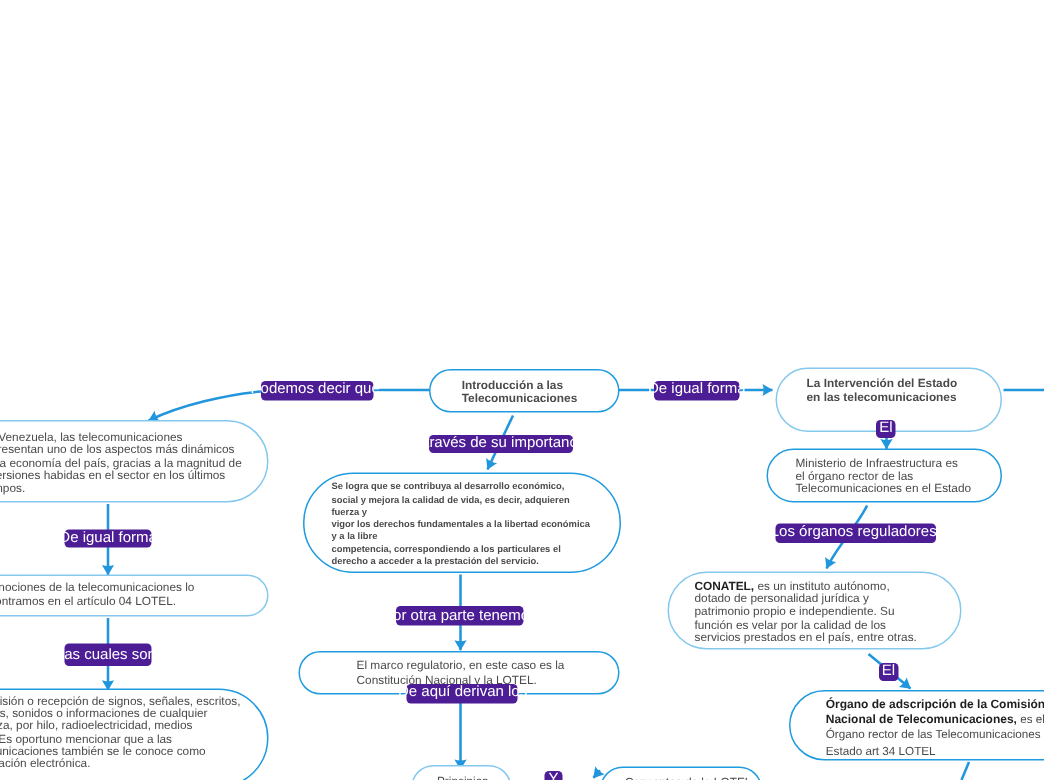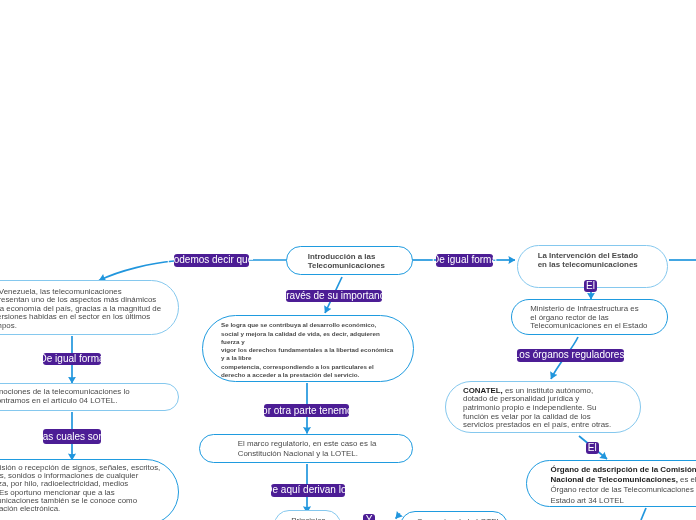--- a/index.html
+++ b/index.html
@@ -123,19 +123,19 @@
 <div class="node dk" style="left:399.5px;top:510.7px;width:108.6px;height:30px;">
   <div class="txt" style="left:16.2px;top:6px;">Conceptos de la LOTEL</div>
 </div>
 
 <div class="label" style="left:174px;top:254px;width:75px;height:12.5px;">Podemos decir que:</div>
 <div class="label" style="left:436px;top:254px;width:57px;height:12.5px;">De igual forma</div>
 <div class="label" style="left:285.5px;top:289.5px;width:96px;height:12.5px;">A través de su importancia</div>
 <div class="label" style="left:42.8px;top:352.5px;width:58.5px;height:12.5px;">De igual forma</div>
 <div class="label" style="left:43px;top:429px;width:58px;height:15px;">Las cuales son:</div>
 <div class="label" style="left:264.3px;top:404.3px;width:84.5px;height:12.5px;text-align:center;">Por otra parte tenemos</div>
-<div class="label" style="left:271.4px;top:484px;width:74px;height:12.5px;">De aquí derivan los</div>
+<div class="label" style="left:271.4px;top:456px;width:74px;height:12.5px;">De aquí derivan los</div>
 <div class="label" style="left:584.3px;top:280px;width:12.5px;height:12px;">El</div>
 <div class="label" style="left:517px;top:349px;width:107px;height:12.5px;">Los órganos reguladores:</div>
 <div class="label" style="left:586px;top:442px;width:12.5px;height:12px;">El</div>
 <div class="label" style="left:363.4px;top:513.9px;width:11.2px;height:12px;">Y</div>
 
 </div>
 
 </body></html>

